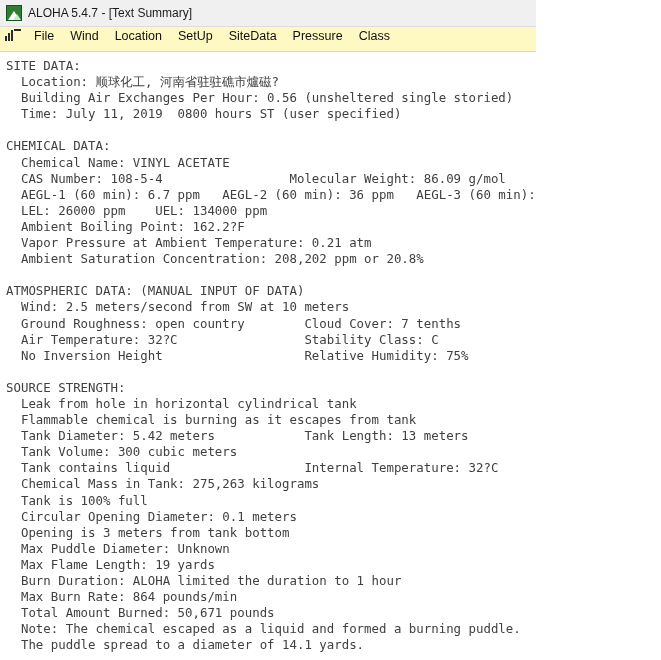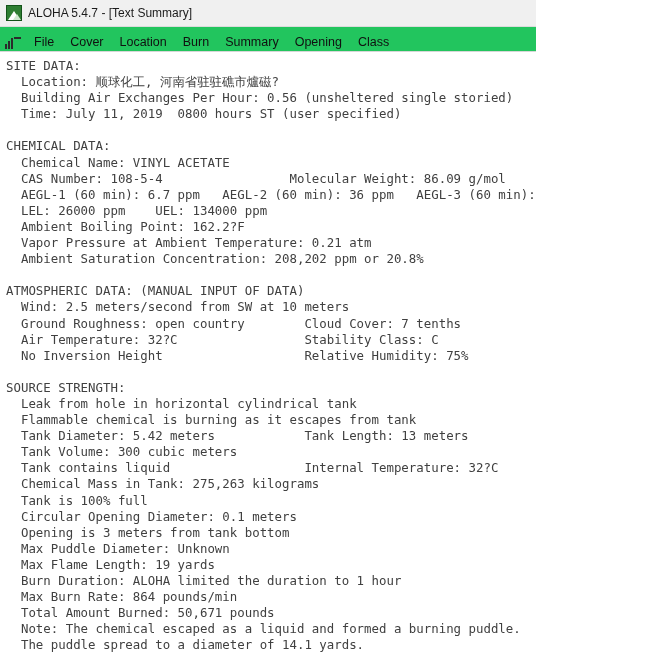--- a/index.html
+++ b/index.html
@@ -65,24 +65,24 @@
   }
   .title-text {
     font-size: 12px;
     color: #1b1b1b;
     white-space: nowrap;
     font-family: "Liberation Sans", sans-serif;
   }
   
   .menubar {
     height: 24px;
-    background: #22c55e;
+    background: #fef9c3;
     border-bottom: 1px solid #d7d7d7;
     display: flex;
-    align-items: flex-end;
+    align-items: flex-start;
     padding-left: 4px;
     flex: 0 0 auto;
   }
   .menu-glyph {
     width: 18px;
     height: 16px;
     margin-right: 4px;
     position: relative;
     flex: 0 0 auto;
   }
@@ -133,25 +133,25 @@
   </div>
 
   <div class="menubar">
     <span class="menu-glyph">
       <span class="bar b1"></span>
       <span class="bar b2"></span>
       <span class="bar b3"></span>
       <span class="bar b4"></span>
     </span>
     <span class="menu-item">File</span>
-    <span class="menu-item">Cover</span>
+    <span class="menu-item">Wind</span>
     <span class="menu-item">Location</span>
-    <span class="menu-item">Burn</span>
-    <span class="menu-item">Summary</span>
-    <span class="menu-item">Opening</span>
+    <span class="menu-item">SetUp</span>
+    <span class="menu-item">SiteData</span>
+    <span class="menu-item">Pressure</span>
     <span class="menu-item">Class</span>
   </div>
 
   <div class="content">
     <pre class="report">SITE DATA:
   Location: 顺球化工, 河南省驻驻礁市爐磁?
   Building Air Exchanges Per Hour: 0.56 (unsheltered single storied)
   Time: July 11, 2019  0800 hours ST (user specified)
 
 CHEMICAL DATA:

